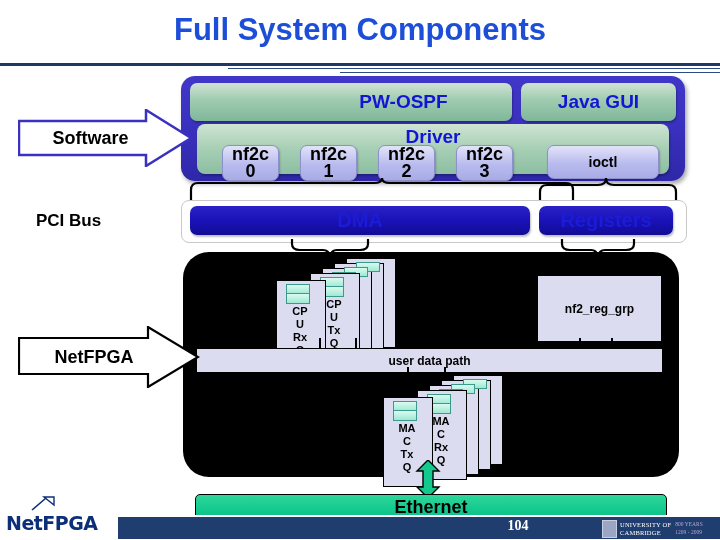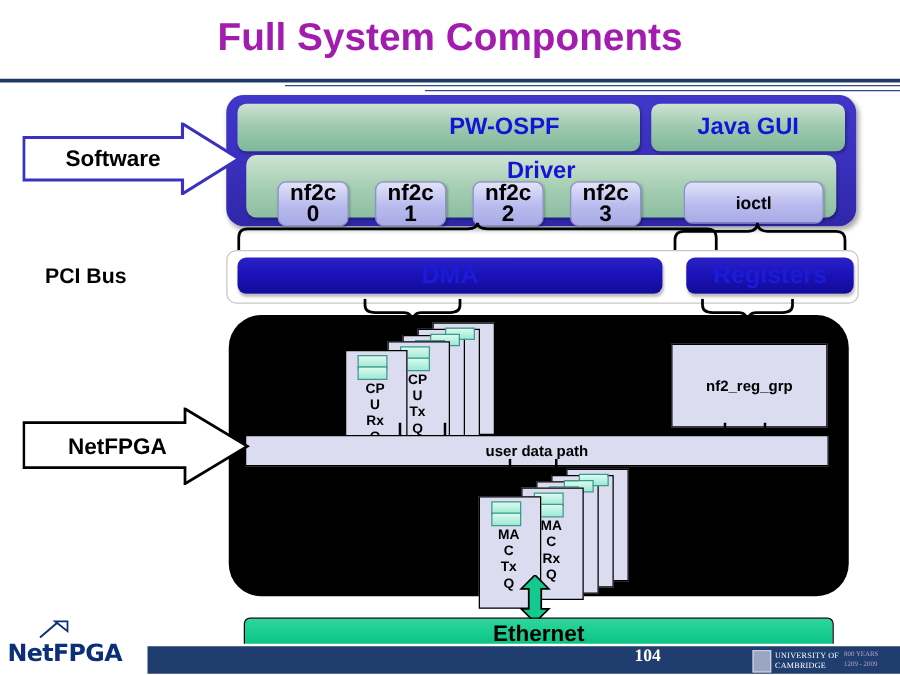--- a/index.html
+++ b/index.html
@@ -5,37 +5,37 @@
   html,body{margin:0;padding:0;}
   body{
     width:720px;height:540px;overflow:hidden;background:#ffffff;
     font-family:"Liberation Sans", sans-serif;position:relative;
   }
   .slide{position:absolute;inset:0;}
 
   
   .title{
     position:absolute;left:0;top:12px;width:720px;text-align:center;
-    font-size:31px;font-weight:bold;color:#a21caf;letter-spacing:0px;
+    font-size:31px;font-weight:bold;color:#1d4ed8;letter-spacing:0px;
     font-family:"Liberation Sans", sans-serif;
   }
   .rule1{position:absolute;left:0;top:63px;width:720px;height:3px;background:#1F3864;}
   .rule2{position:absolute;left:228px;top:68px;width:492px;height:1px;background:#2b4a86;}
   .rule3{position:absolute;left:340px;top:72px;width:380px;height:1px;background:#2b4a86;}
 
   
   .callout{position:absolute;}
   .callout svg{display:block;}
   .callout .ctext{
     position:absolute;left:0;top:0;width:100%;height:100%;
     display:flex;align-items:center;justify-content:center;
     font-size:18px;font-weight:bold;color:#000;padding-right:30px;
     box-sizing:border-box;
   }
-  #callout-software{left:18px;top:98px;width:175px;height:58px;}
+  #callout-software{left:18px;top:109px;width:175px;height:58px;}
   #callout-pcibus{left:30px;top:200px;width:160px;height:42px;}
   #callout-netfpga{left:18px;top:326px;width:182px;height:62px;}
   #callout-pcibus .ctext{padding-right:0;justify-content:flex-start;padding-left:6px;}
 
   
   .sw-outer{
     position:absolute;left:181px;top:76px;width:504px;height:105px;
     background:linear-gradient(180deg,#4036c8 0%,#3b31c0 45%,#2f27a8 100%);
     border-radius:14px;box-shadow:2px 3px 4px rgba(0,0,0,.35);
   }
@@ -88,21 +88,21 @@
     border:1px solid #c8c8c8;border-radius:8px;background:#fff;
   }
   .pci-bar{
     position:absolute;height:29px;border-radius:7px;top:5px;
     background:linear-gradient(180deg,#2a22c6 0%,#1a12b6 50%,#120b96 100%);
     display:flex;align-items:center;justify-content:center;
     font-size:20px;font-weight:bold;color:#1b1bd8;
     box-shadow:1px 2px 2px rgba(0,0,0,.25);
   }
   #pci-dma{left:8px;width:340px;}
-  #pci-registers{left:357px;width:134px;margin-left:10px;}
+  #pci-registers{left:357px;width:134px;}
 
   
   .fpga-outer{
     position:absolute;left:183px;top:252px;width:496px;height:225px;
     background:#000;border-radius:26px;
   }
   .white-box{
     position:absolute;background:#dcdcf0;border:1px solid #000;
     color:#000;font-size:11px;
   }

